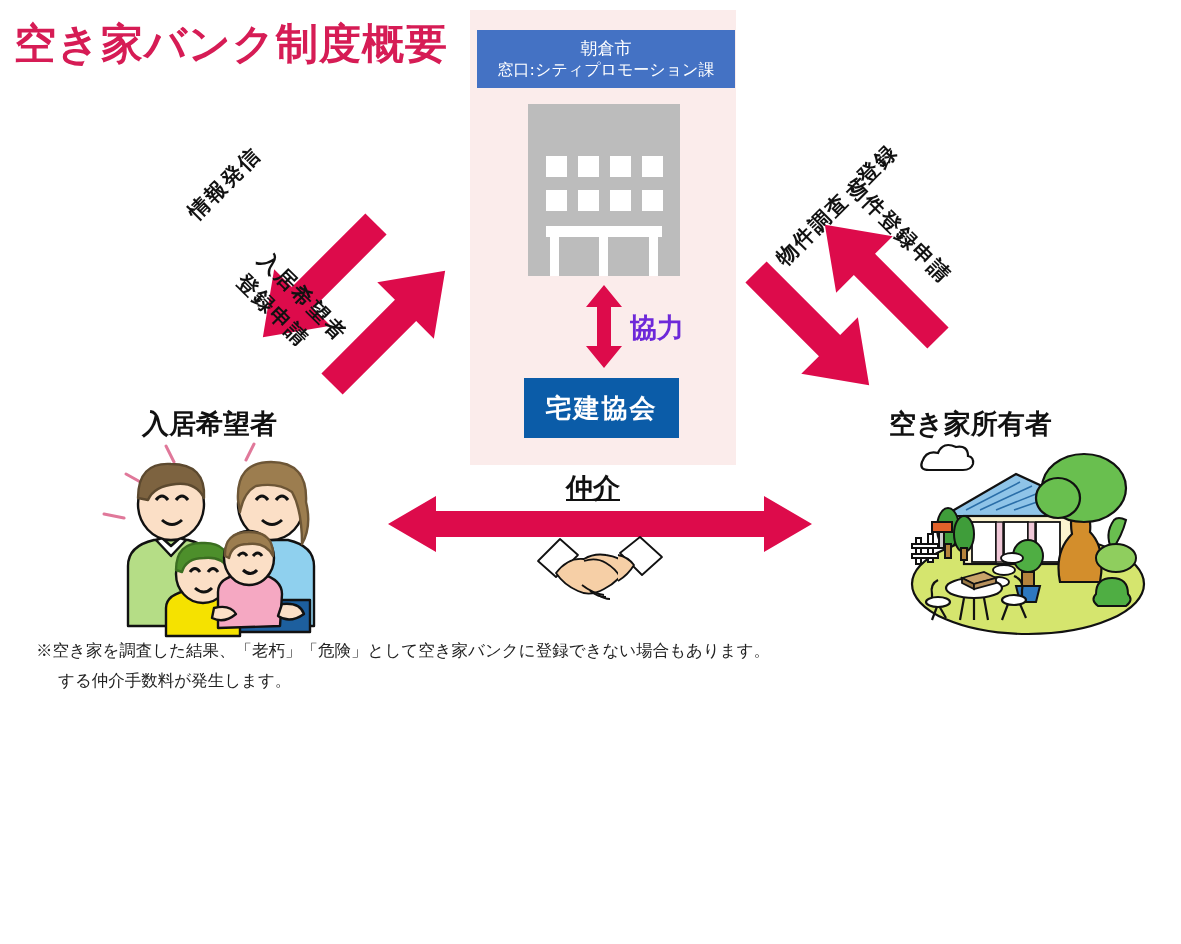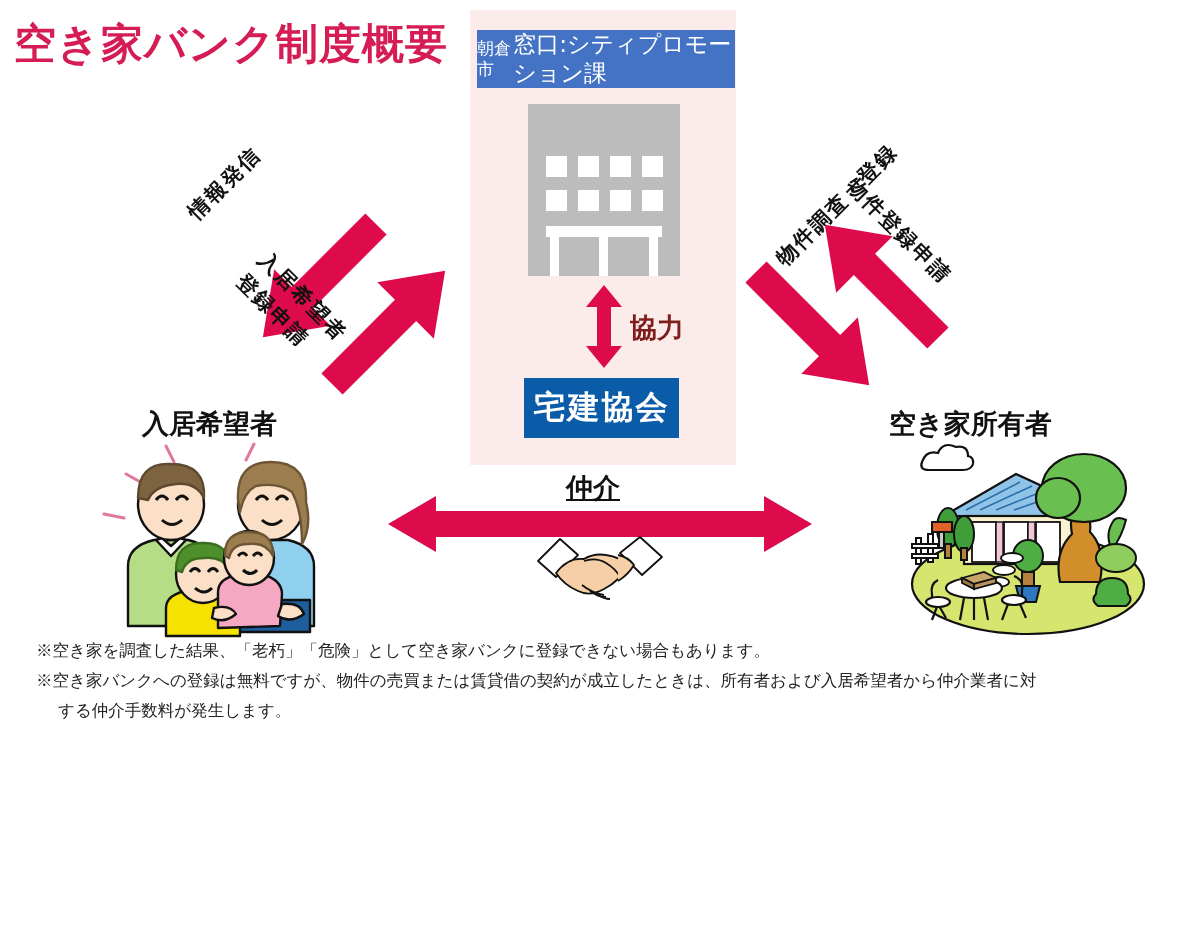--- a/index.html
+++ b/index.html
@@ -21,46 +21,46 @@
   }
 
   
   #city-panel{
     left:470px;top:10px;width:266px;height:455px;
     background:#fbeceb;
   }
   #city-header{
     left:477px;top:30px;width:258px;height:58px;
     background:#4472c4;color:#ffffff;
-    display:flex;flex-direction:row;align-items:center;justify-content:center;
+    display:flex;flex-direction:column;align-items:center;justify-content:center;
     line-height:1.25;font-size:17px;font-weight:400;
     font-family:"DejaVu Sans","Liberation Sans",sans-serif;
   }
-  #city-header .l2{font-size:23px;}
+  #city-header .l2{font-size:16px;}
 
   
   #city-hall-building{left:528px;top:104px;width:152px;height:172px;}
   .bwall{position:absolute;left:0;top:0;width:152px;height:172px;background:#bcbcbc;}
   .bwin{position:absolute;width:21px;height:21px;background:#ffffff;}
   .bcanopy{position:absolute;left:18px;top:122px;width:116px;height:11px;background:#ffffff;}
   .bcol{position:absolute;top:133px;width:9px;height:39px;background:#ffffff;}
 
   
   #cooperation-arrow{left:585px;top:285px;width:38px;height:83px;}
   #cooperation-label{
-    left:630px;top:310px;font-size:27px;font-weight:700;color:#7f1d1d;
+    left:630px;top:310px;font-size:27px;font-weight:700;color:#6d28d9;
     font-family:"DejaVu Sans","Liberation Sans",sans-serif;white-space:nowrap;
   }
 
   
   #takken-box{
     left:524px;top:378px;width:155px;height:60px;
     background:#0b5ca8;color:#fff;
     display:flex;align-items:center;justify-content:center;
-    font-size:32px;font-weight:700;letter-spacing:2px;
+    font-size:26px;font-weight:700;letter-spacing:2px;
     font-family:"DejaVu Sans","Liberation Sans",sans-serif;
   }
 
   
   .party-label{
     font-size:27px;font-weight:700;color:#111;white-space:nowrap;
     font-family:"DejaVu Sans","Liberation Sans",sans-serif;
   }
   #seeker-label{left:142px;top:406px;}
   #owner-label{left:889px;top:406px;}
@@ -330,15 +330,14 @@
       <path d="M48 52 q10 8 22 10" fill="none"></path>
       <path d="M56 58 q8 6 16 6" fill="none"></path>
       <path d="M64 62 q6 4 12 4" fill="none"></path>
       <path d="M84 22 q10 2 16 10 q-6 10 -16 16" fill="#f6cfa6"></path>
     </g>
   </svg>
 </div>
 
 <div class="abs" id="notes">
   <div class="note-line">※空き家を調査した結果、「老朽」「危険」として空き家バンクに登録できない場合もあります。</div>
-  <div class="note-line">※空き家バンクへの登録は無料ですが、物件の売買または賃貸借の契約が成立したときは、所有者および入居希望者から仲介業者に対</div>
   <div class="note-line indent">する仲介手数料が発生します。</div>
 </div>
 
 </body></html>

